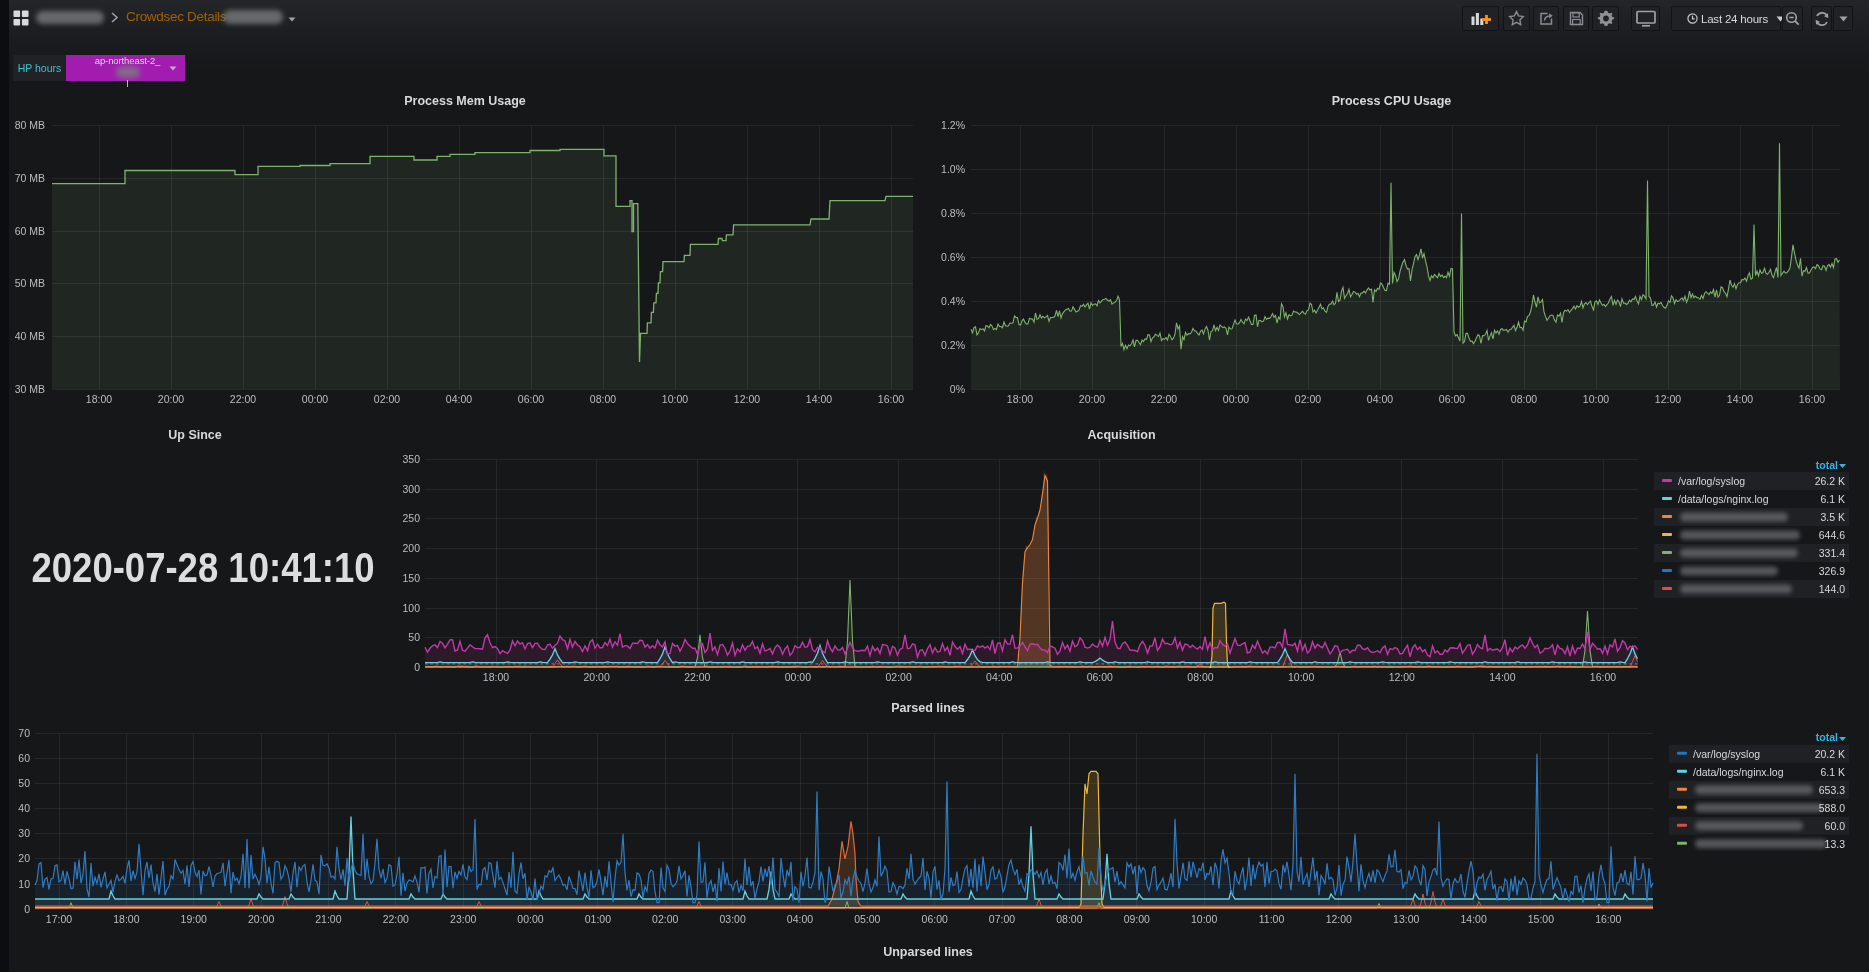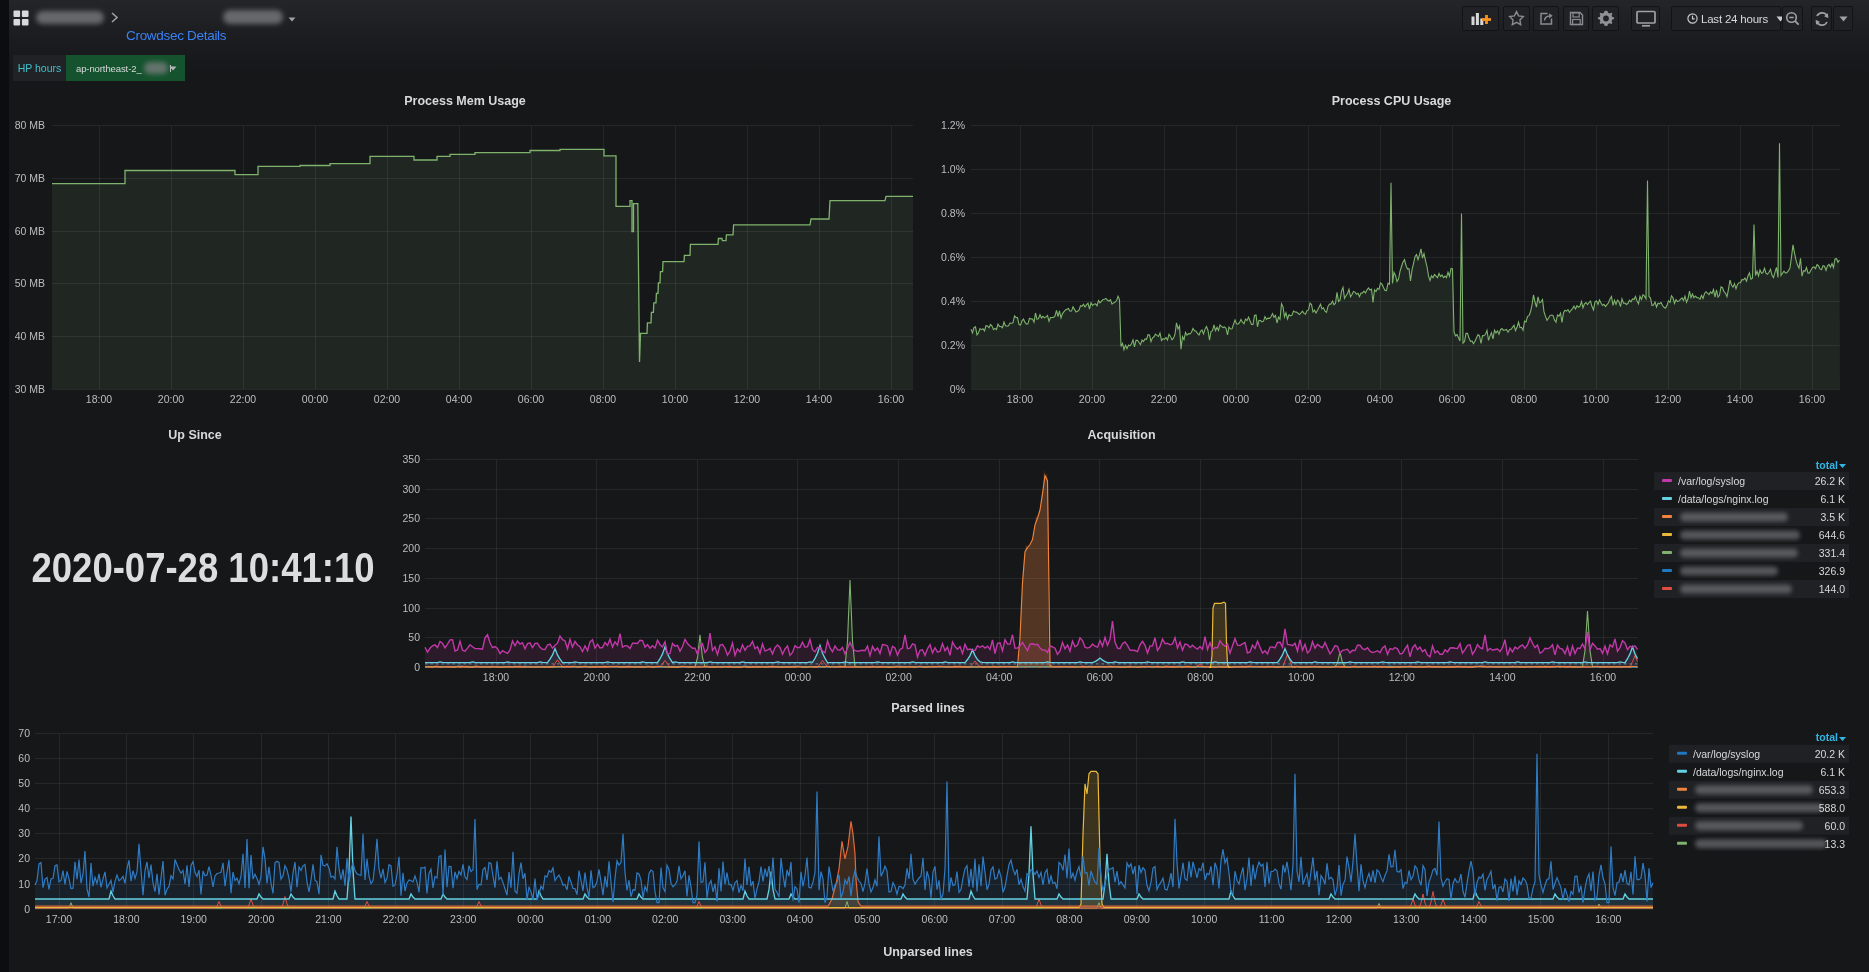--- a/index.html
+++ b/index.html
@@ -1,30 +1,30 @@
 <!DOCTYPE html>
 <html><head><meta charset="utf-8"><style>
 * { margin:0; padding:0; box-sizing:border-box; }
 html,body { width:1869px; height:972px; background:#161719; overflow:hidden;
   font-family:"Liberation Sans", sans-serif; position:relative; }
 .topgrad { position:absolute; left:0; top:0; width:1869px; height:80px;
   background:linear-gradient(180deg,#232528 0,#1a1c1f 40px,#161719 72px); }
 .leftstrip { position:absolute; left:0; top:0; width:9px; height:972px; background:#0c0d10; }
 .topnav { position:absolute; left:0; top:0; width:1869px; height:37px; }
 .gridicon { position:absolute; left:13px; top:10px; }
-.bctitle { position:absolute; left:126px; top:9px; font-size:13.5px; letter-spacing:-0.3px; color:#3b82f6;margin-top:19px; }
+.bctitle { position:absolute; left:126px; top:9px; font-size:13.5px; letter-spacing:-0.3px; color:#a16207; }
 .blurblob { position:absolute; background:#7b7c7f; opacity:.78; border-radius:7px; filter:blur(2.5px); }
 .navbtns .navbtn { position:absolute; top:6px; height:25px; background:#202226;
   border:1px solid #121315; border-radius:2px; display:flex; align-items:center; justify-content:center; }
 .timebtn { font-size:11.5px; letter-spacing:-0.2px; color:#d8d9da; white-space:nowrap; justify-content:flex-end; padding-left:20px; }
 .submenu { position:absolute; left:13px; top:55px; height:26px; display:flex; }
 .varlabel { background:#202226; color:#3fc1cc; font-size:10.5px; width:53px; justify-content:center; height:26px;
   display:flex; align-items:center; }
-.varvalue { background:#14532d; color:#d8d9da; font-size:9.5px; letter-spacing:-0.1px; width:119px; padding:0 6px 0 10px; position:relative; height:26px;
-  display:flex; align-items:center; white-space:nowrap; }
+.varvalue { background:#a21caf; color:#d8d9da; font-size:9.5px; letter-spacing:-0.1px; width:119px; padding:0 6px 0 10px; position:relative; height:26px;
+  display:flex; align-items:center; white-space:nowrap;flex-direction:column; }
 svg { display:block; }
 </style></head><body>
 <div class="topgrad"></div>
 <div class="leftstrip"></div>
 
 <div class="topnav">
   <svg class="gridicon" width="16" height="16" viewBox="0 0 16 16">
     <g fill="#d8d9da">
         <rect x="0.5" y="0.5" width="6.6" height="6.6" rx="1"></rect>
     <rect x="8.9" y="0.5" width="6.6" height="6.6" rx="1"></rect>

